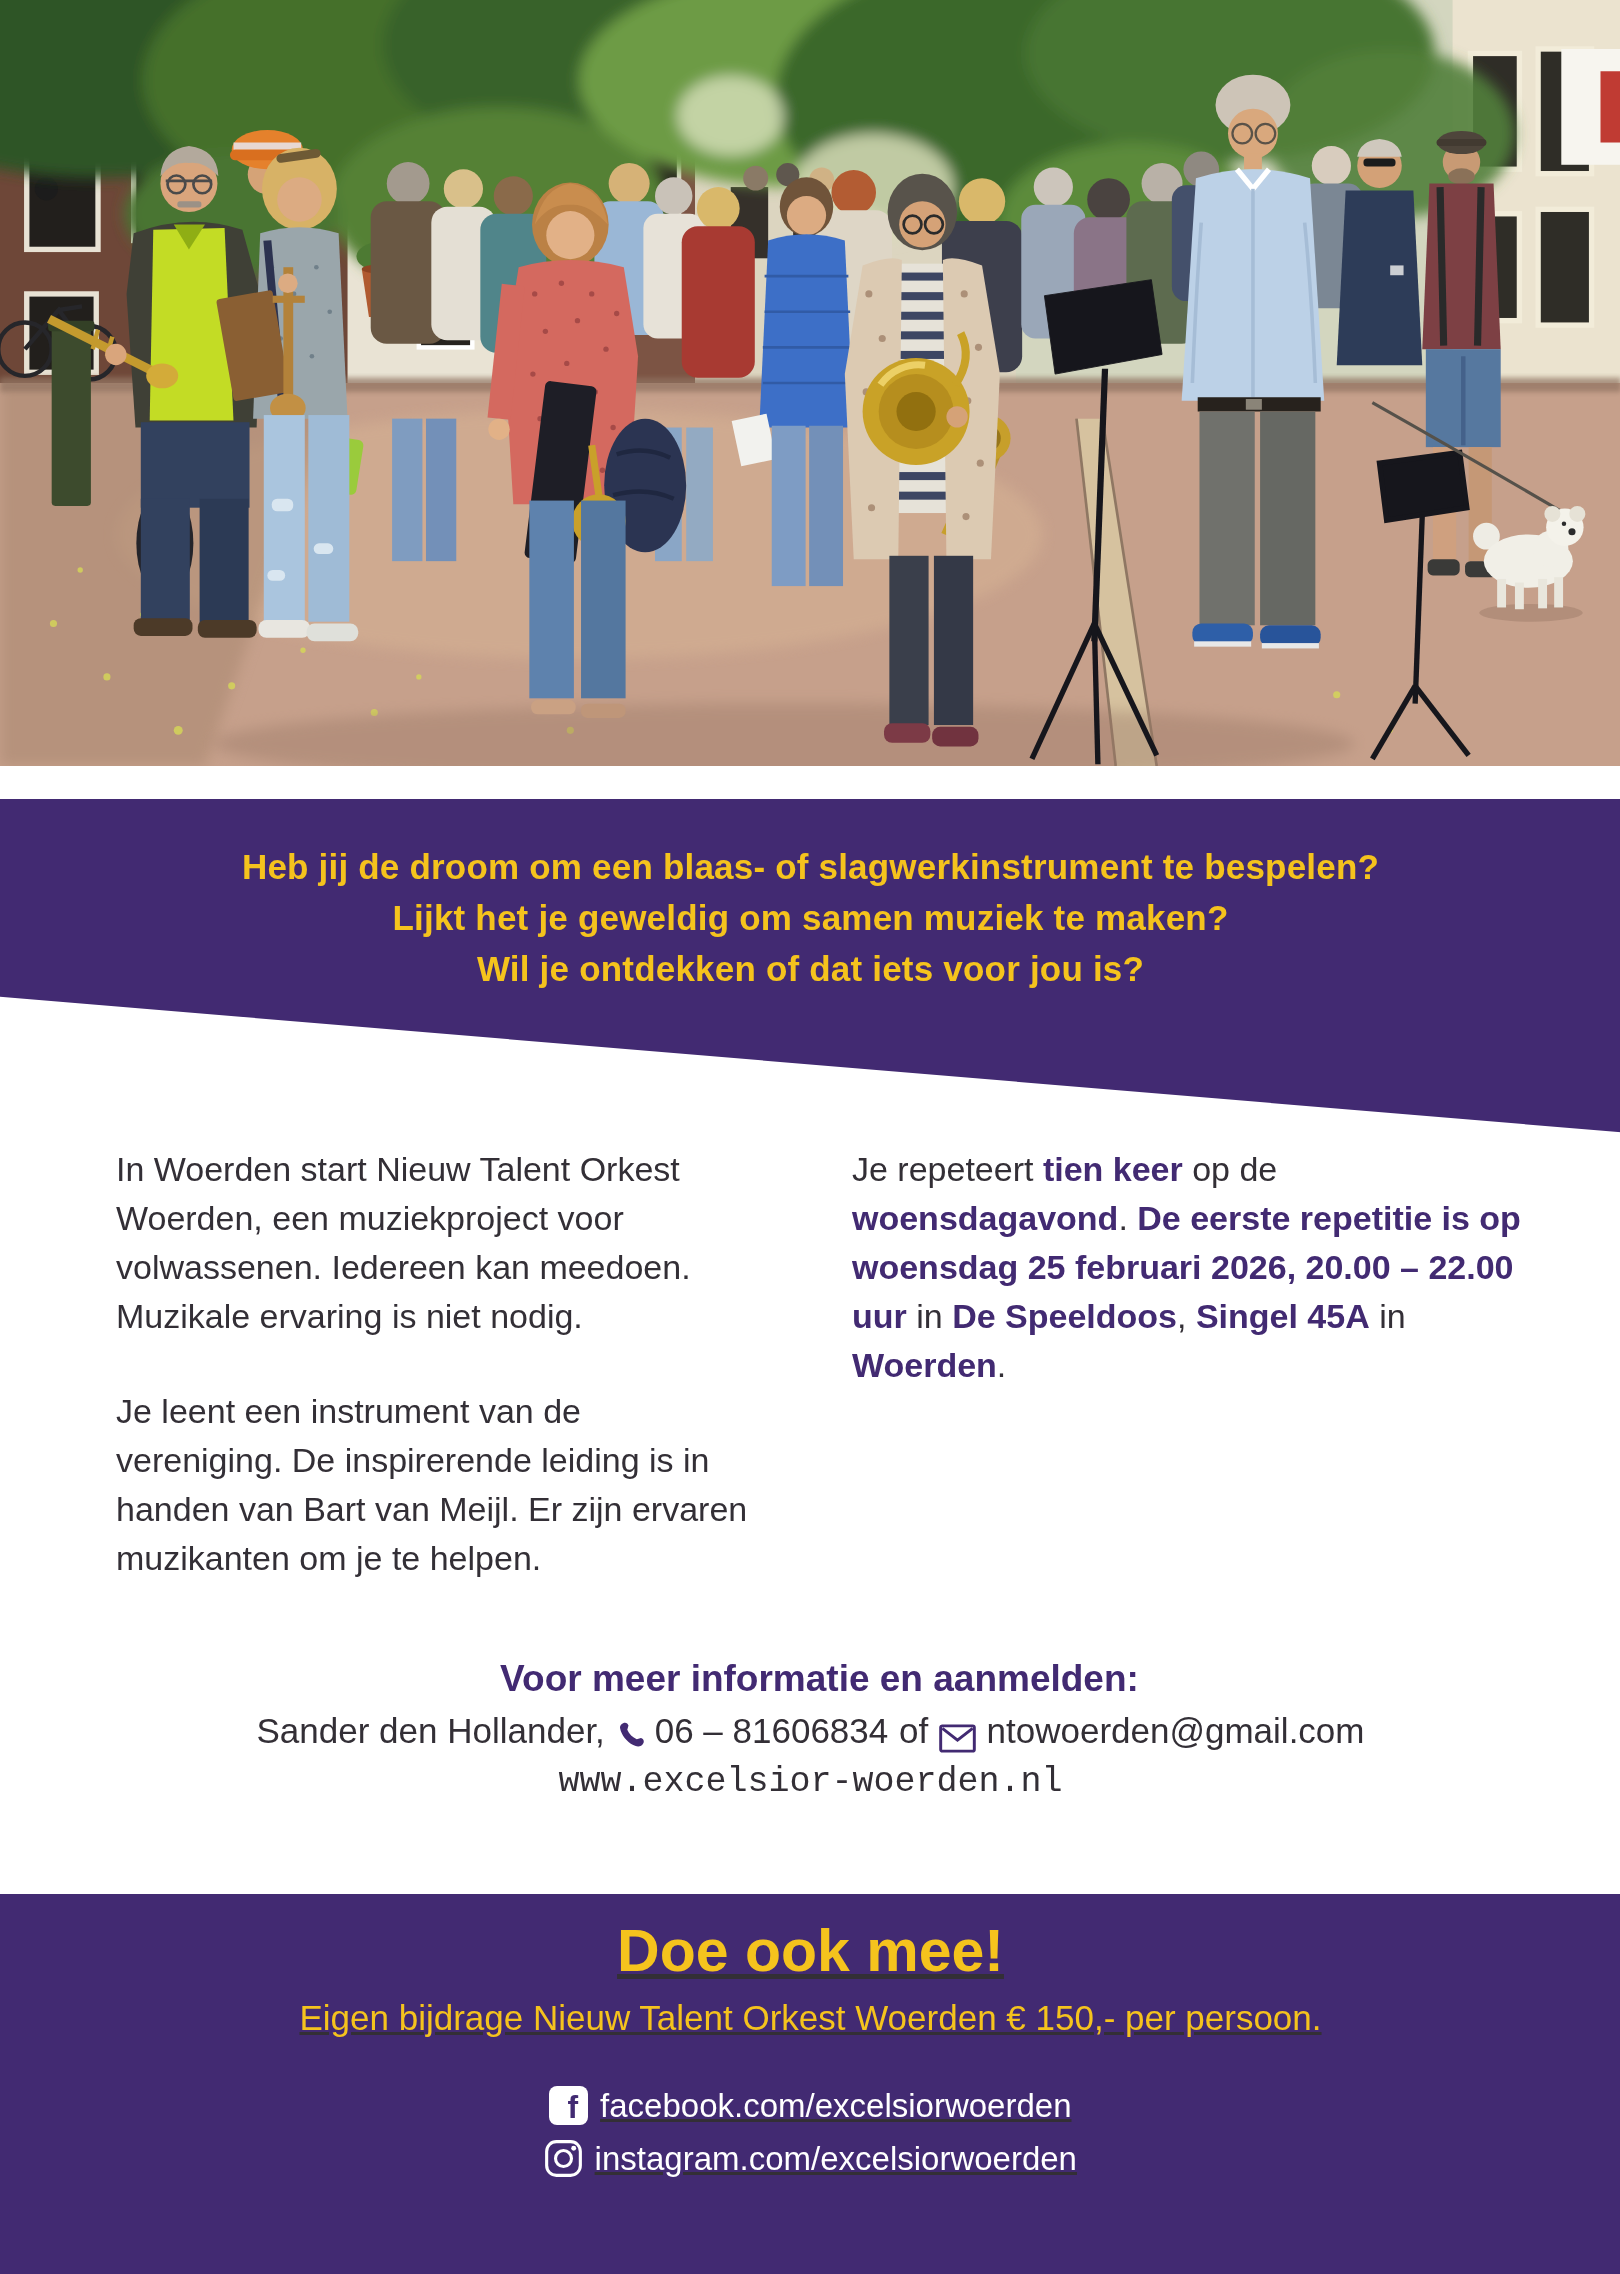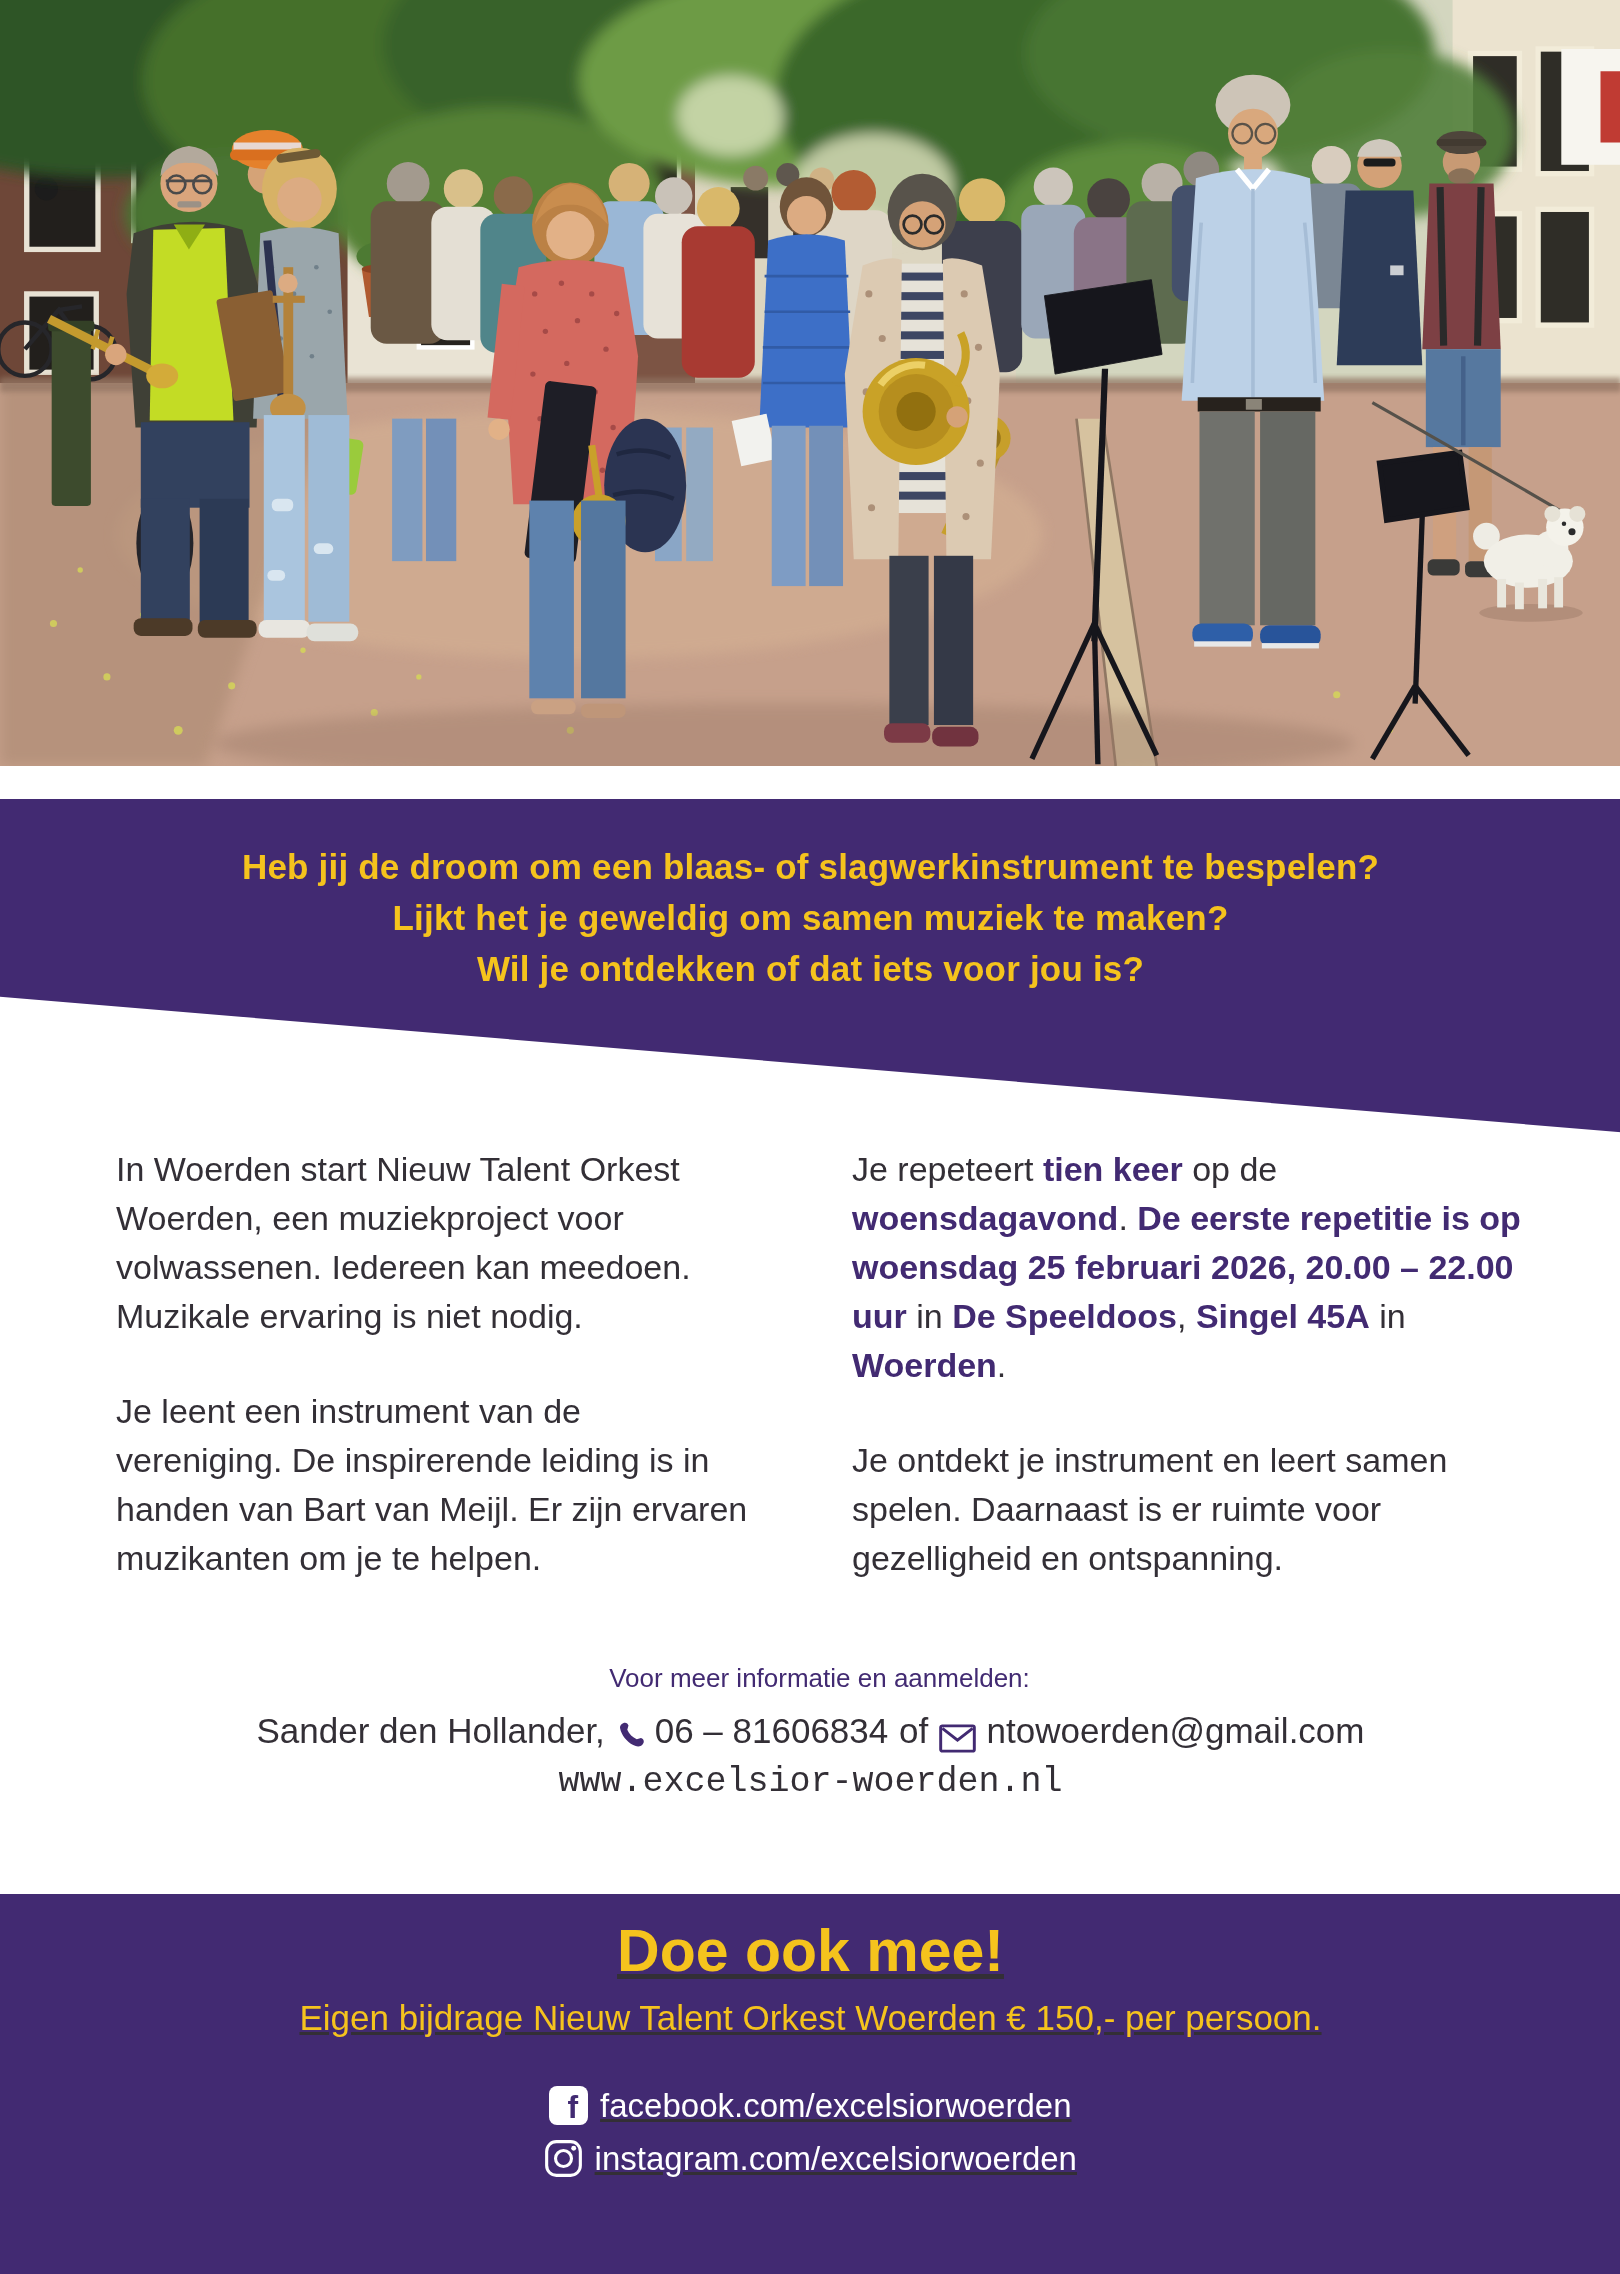--- a/index.html
+++ b/index.html
@@ -36,21 +36,21 @@
 
   
   .content{position:absolute;top:1101px;left:0;width:1621px;height:792px;}
   .cols{display:flex;margin:44px 4px 0 116px;gap:98px;font-size:34px;line-height:49px;color:var(--ink);}
   .col-left{width:638px;}
   .col-right{width:670px;}
   .cols p{margin:0 0 46px 0;}
   .seg-b{font-weight:bold;color:var(--purple);}
 
   .contact{text-align:center;margin-top:27px;}
-  .contact-heading{font-weight:normal;color:var(--purple);font-size:26px;line-height:45px;margin-left:18px;}
+  .contact-heading{font-weight:bold;color:var(--purple);font-size:37px;line-height:45px;margin-left:18px;}
   .contact-line{font-size:35px;line-height:45px;margin-top:7.1px;display:flex;justify-content:center;align-items:flex-end;gap:10.7px;}
   .contact-line .icon{display:inline-flex;align-items:center;}
   .contact-website{font-size:35px;line-height:45px;margin-top:7.1px;font-family:Liberation Mono, monospace;}
   .deadline{font-weight:bold;font-size:33px;line-height:43px;margin-top:34px;}
 
   
   .footer{position:absolute;top:1894px;left:0;width:1621px;height:381px;background:var(--purple);text-align:center;text-decoration:underline;}
   .footer-headline{margin-top:25px;font-size:59px;line-height:64px;font-weight:bold;color:var(--yellow);}
   .footer-sub{margin-top:12.5px;font-size:35px;line-height:43px;color:var(--yellow);}
   .socials{margin-top:45px;display:flex;flex-direction:column;gap:10.7px;align-items:center;}
@@ -453,21 +453,20 @@
   </div>
 
   <div class="content">
     <div class="cols">
       <div class="col-left">
         <p><span>In Woerden start Nieuw Talent Orkest Woerden, een muziekproject voor volwassenen. Iedereen kan meedoen. Muzikale ervaring is niet nodig.</span></p>
         <p><span>Je leent een instrument van de vereniging. De inspirerende leiding is in handen van Bart van Meijl. Er zijn ervaren muzikanten om je te helpen.</span></p>
       </div>
       <div class="col-right">
         <p><span>Je repeteert </span><span class="seg-b">tien keer</span><span> op de </span><span class="seg-b">woensdagavond</span><span>. </span><span class="seg-b">De eerste repetitie is op woensdag 25 februari 2026, 20.00 – 22.00 uur</span><span> in </span><span class="seg-b">De Speeldoos</span><span>, </span><span class="seg-b">Singel 45A</span><span> in </span><span class="seg-b">Woerden</span><span>.</span></p>
-        <p><span>Je ontdekt je instrument en leert samen spelen. Daarnaast is er ruimte voor gezelligheid en ontspanning.</span></p>
       </div>
     </div>
 
     <div class="contact">
       <div class="contact-heading">Voor meer informatie en aanmelden:</div>
       <div class="contact-line">
         <span>Sander den Hollander,</span>
         <span class="icon">
           <svg width="28.5" height="36" viewBox="0 0 48 48">
               <path d="M12 4 C16 2 20 4 21 8 L19 15 C22 22 28 28 35 31 L42 29 C46 30 48 34 46 38 C43 44 36 45 29 41 C18 35 9 24 7 13 C6 9 8 6 12 4 Z" fill="#422a72"></path>

